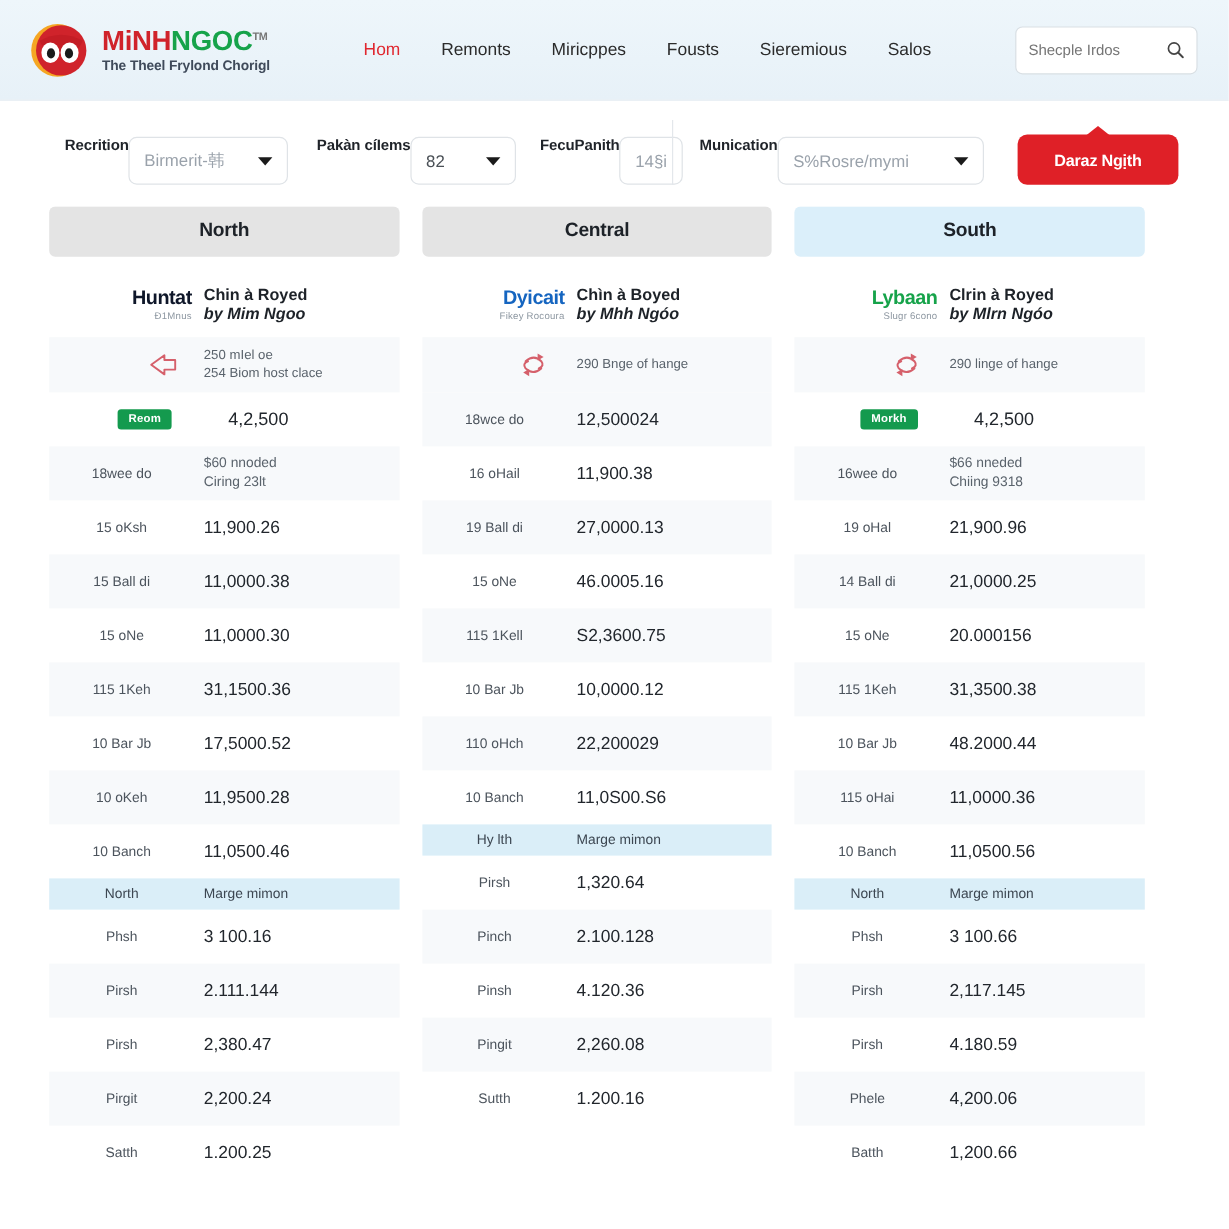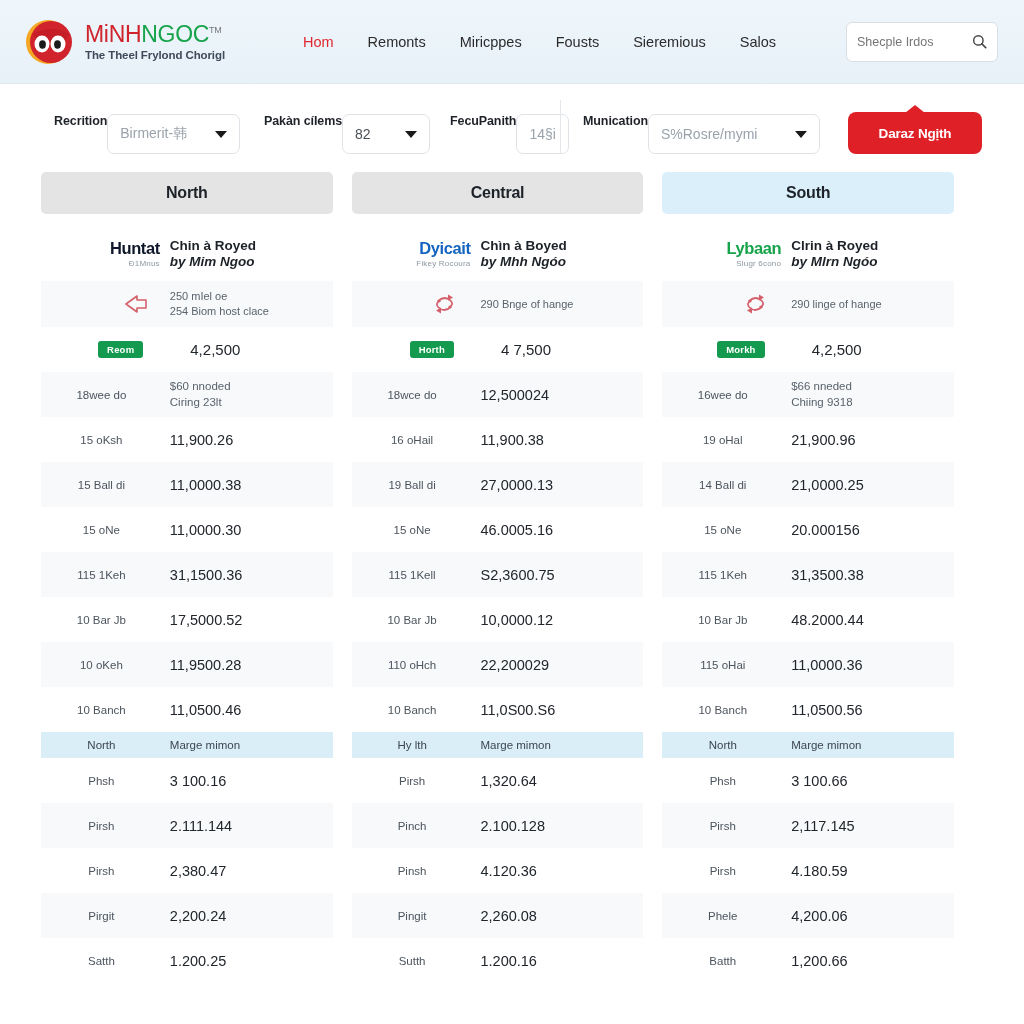--- a/index.html
+++ b/index.html
@@ -16,21 +16,21 @@
     position: relative;
     height: 84px;
     background: linear-gradient(180deg,#eef6fb 0%, #eaf3f9 60%, #e7f1f8 100%);
     display: flex; align-items: center;
     padding: 0 26px 0 24px;
     border-bottom: 1px solid #dfe9f0;
   }
   .brand { display:flex; align-items:center; gap:9px; flex:0 0 auto; }
   .brand-mark { width:52px; height:52px; position:relative; flex:0 0 auto;}
   .brand-text { line-height:1; padding-top:2px;}
-  .brand-line1 { font-size:23px; font-weight:normal; letter-spacing:-0.3px; white-space:nowrap;}
+  .brand-line1 { font-size:23px; font-weight:bold; letter-spacing:-0.3px; white-space:nowrap;}
   .bt-minh { color:#d0232b; }
   .bt-ngoc { color:#16a34a; }
   .bt-tm { color:#777; font-size:9px; vertical-align:super;}
   .brand-line2 {
     font-size:11.5px; color:#3f4a5a; font-weight:bold;
     margin-top:4px; letter-spacing:-0.1px; white-space:nowrap;
   }
 
   .nav { display:flex; align-items:center; gap:34px; margin-left:78px; }
   .nav-item { font-size:14.5px; color:#2b2b2b; white-space:nowrap; cursor:pointer; }
@@ -359,26 +359,20 @@
               <path d="M16 1.5 l5 3 l-5 3 z" fill="#d5606b"></path>
               <path d="M9 20.5 l-5 -3 l5 -3 z" fill="#d5606b"></path>
             </svg>
           </div>
           <div class="ref-tx two-line">
             <div>290 Bnge of hange</div>
             <div></div>
           </div>
         </div>
 
-        <div class="row-badge">
-          <div class="bw">
-            <span class="badge">Horth</span>
-          </div>
-          <div class="bval">4 7,500</div>
-        </div>
 
         <div class="row alt">
           <div class="cell-l">18wce do</div>
           <div class="cell-r">
             <div>12,500024</div>
           </div>
         </div>
 
         <div class="row">
             <div class="cell-l">16  oHail</div>

